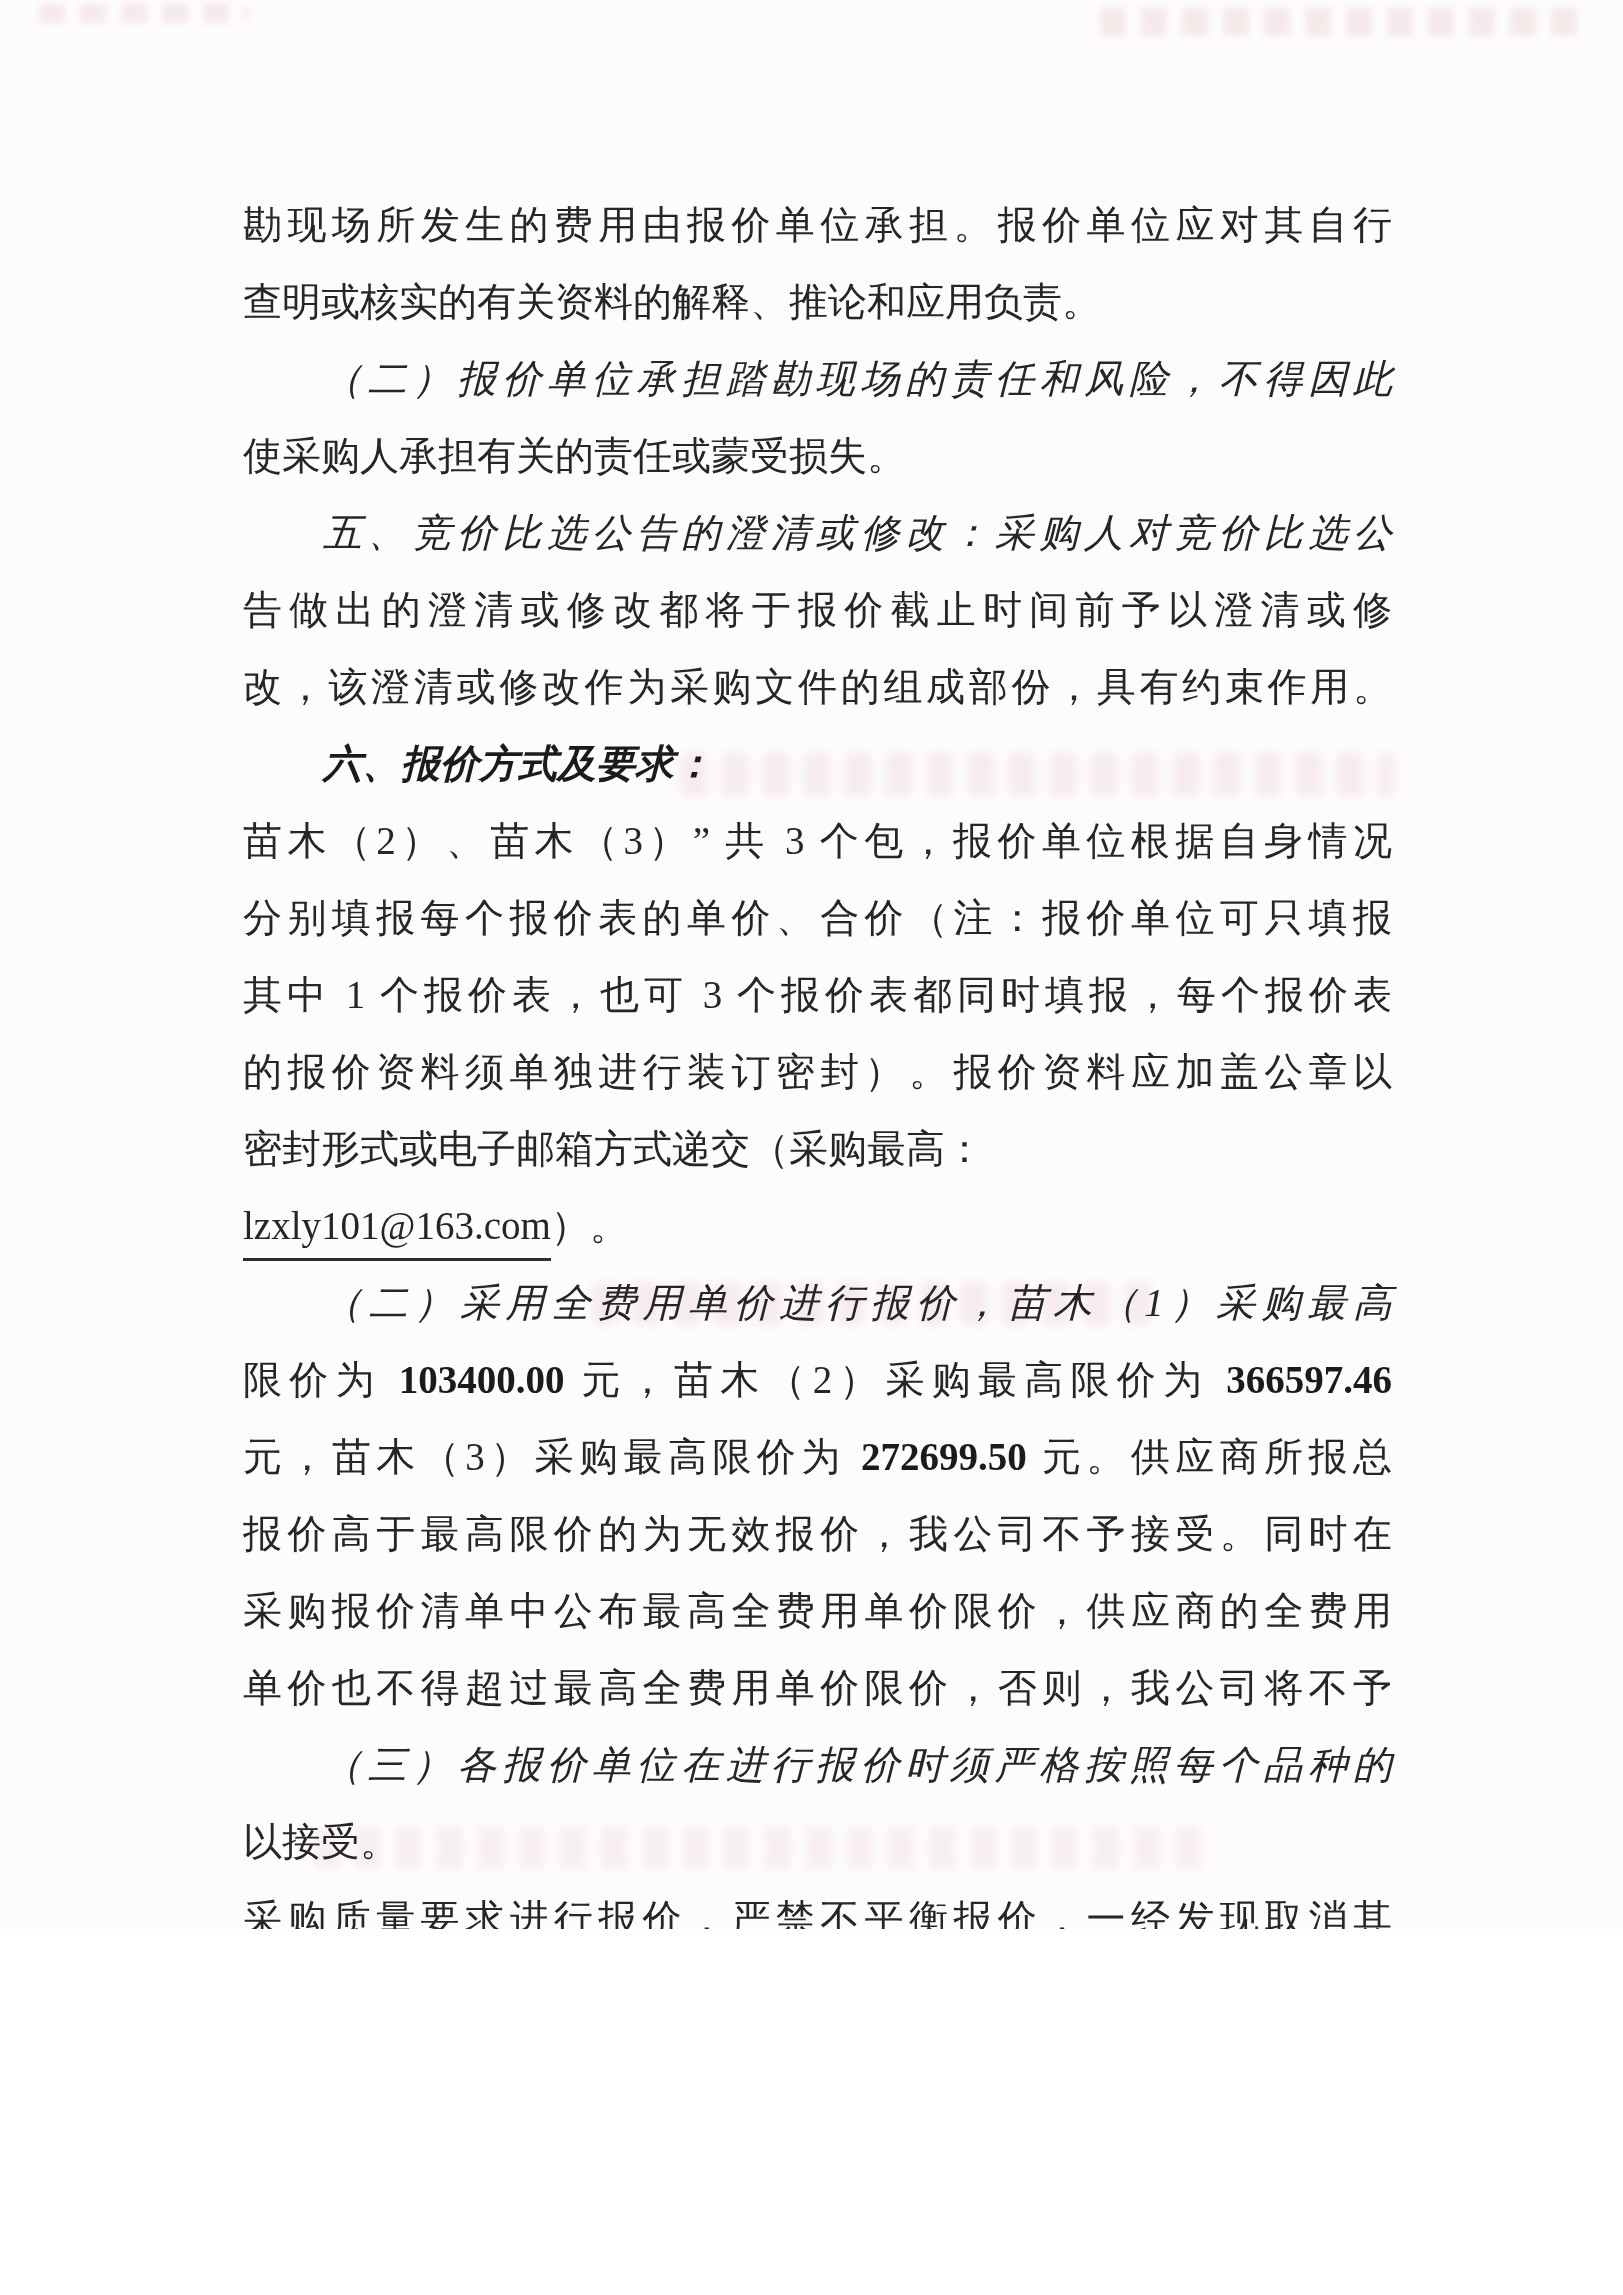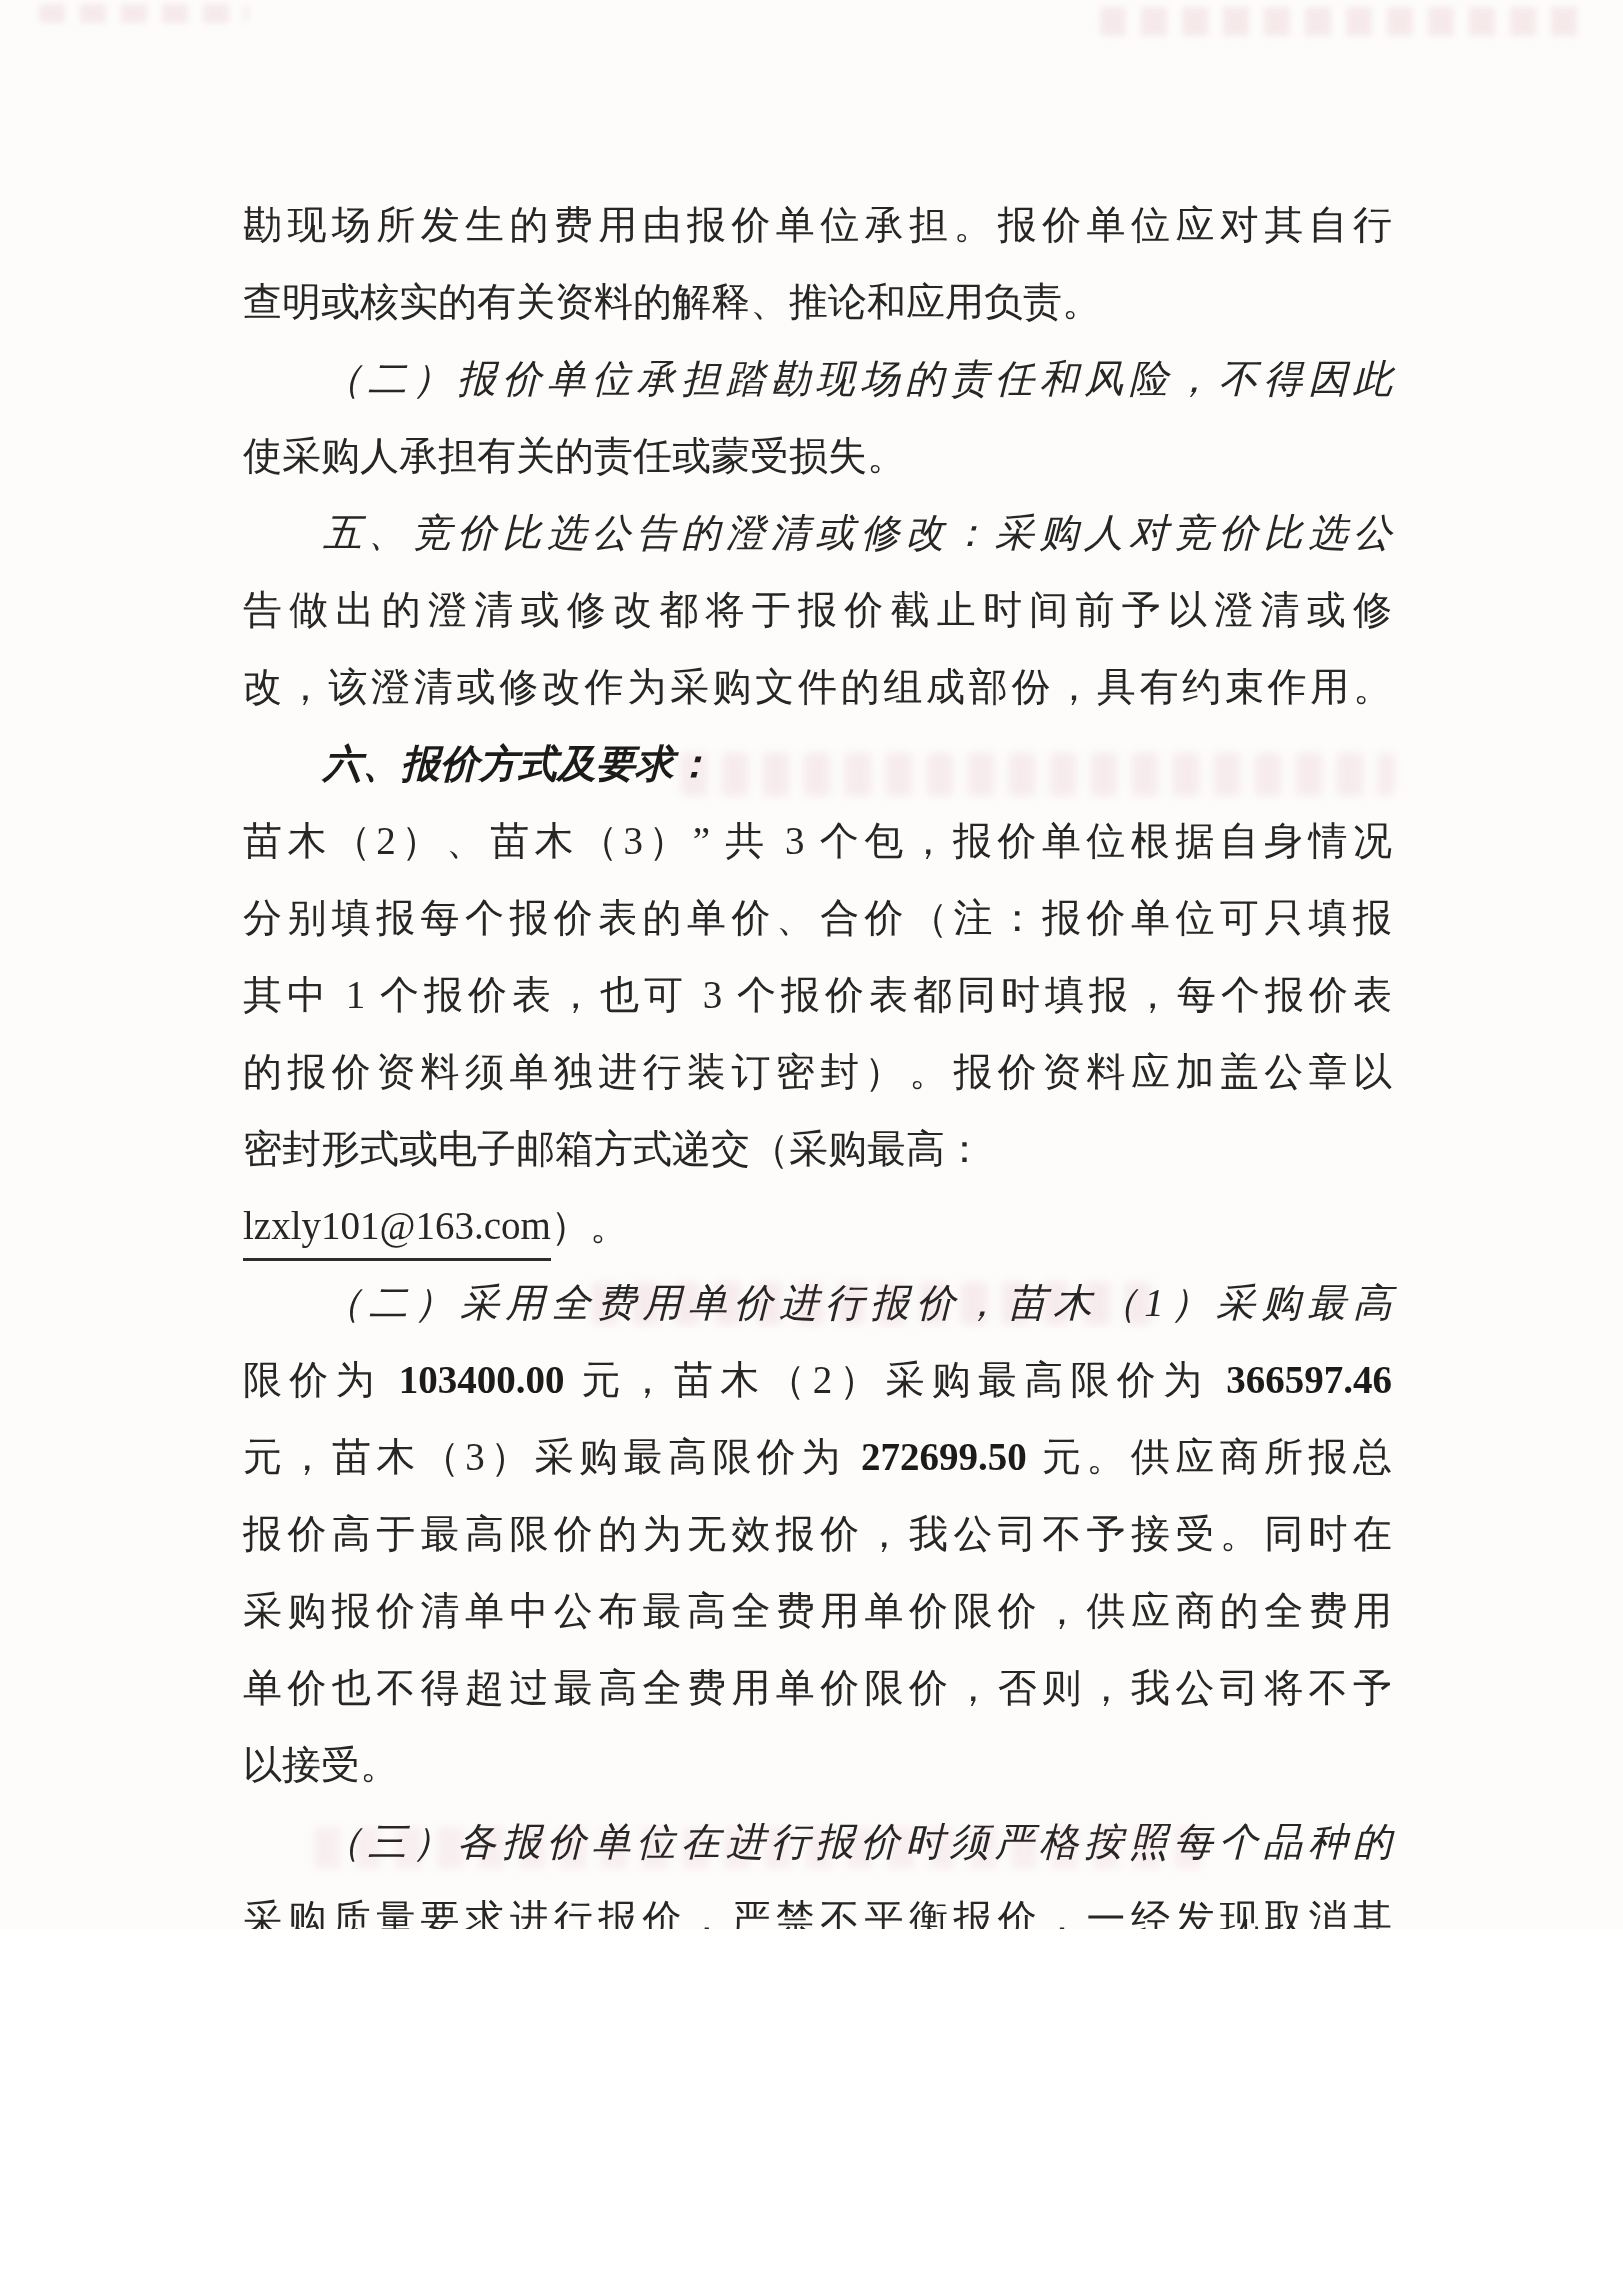--- a/index.html
+++ b/index.html
@@ -104,20 +104,20 @@
       <div class="line j"><span>其中 1 个报价表，也可 3 个报价表都同时填报，每个报价表</span></div>
       <div class="line j"><span>的报价资料须单独进行装订密封）。报价资料应加盖公章以</span></div>
       <div class="line"><span>密封形式或电子邮箱方式递交（采购最高：</span></div>
       <div class="line"><span class="u">lzxly101@163.com</span><span>）。</span></div>
       <div class="line j ind"><span>（二）采用全费用单价进行报价，苗木（1）采购最高</span></div>
       <div class="line j"><span>限价为 </span><span class="b">103400.00</span><span> 元，苗木（2）采购最高限价为 </span><span class="b">366597.46</span></div>
       <div class="line j"><span>元，苗木（3）采购最高限价为 </span><span class="b">272699.50</span><span> 元。供应商所报总</span></div>
       <div class="line j"><span>报价高于最高限价的为无效报价，我公司不予接受。同时在</span></div>
       <div class="line j"><span>采购报价清单中公布最高全费用单价限价，供应商的全费用</span></div>
       <div class="line j"><span>单价也不得超过最高全费用单价限价，否则，我公司将不予</span></div>
+      <div class="line j ind"><span>（三）各报价单位在进行报价时须严格按照每个品种的</span></div>
       <div class="line"><span>以接受。</span></div>
-      <div class="line j ind"><span>（三）各报价单位在进行报价时须严格按照每个品种的</span></div>
       <div class="line j"><span>采购质量要求进行报价，严禁不平衡报价，一经发现取消其</span></div>
     </div>
 
   <div class="footer">第 4 页 共 9 页</div>
 </div>
 
 
 </body></html>

